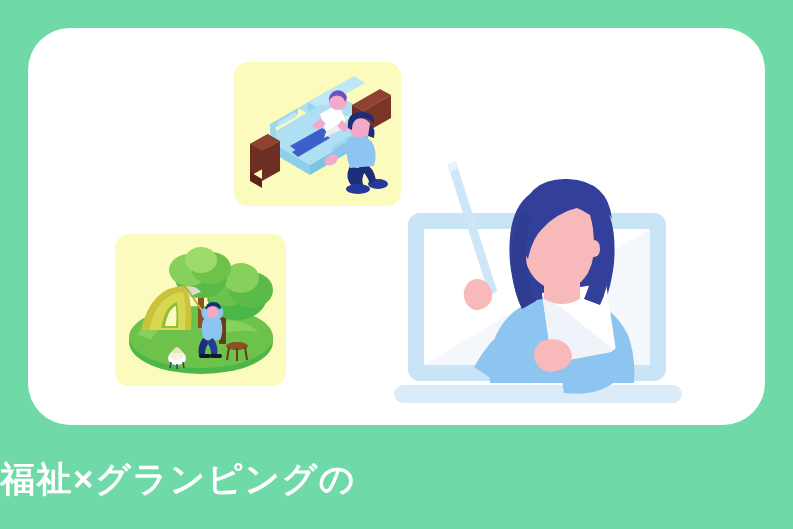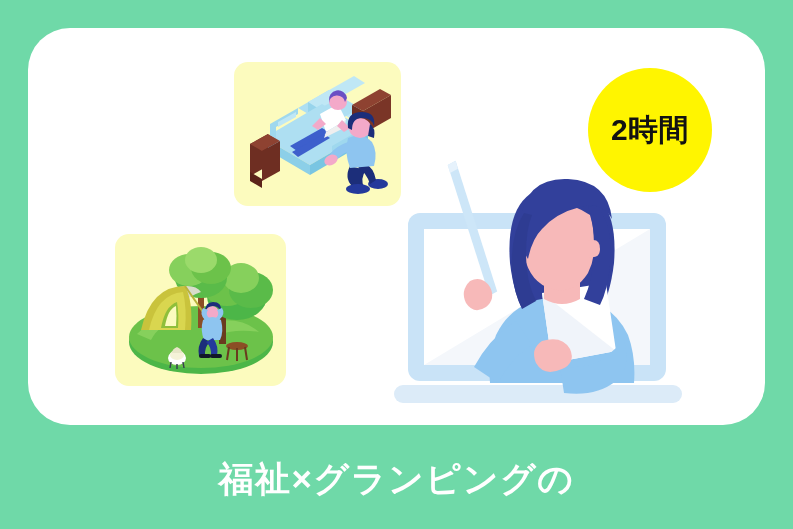--- a/index.html
+++ b/index.html
@@ -91,21 +91,21 @@
   }
   
   #caption {
     position: absolute;
     left: 0;
     top: 428px;
     width: 793px;
     height: 101px;
     display: flex;
     flex-direction: column;
-    align-items: center;
+    align-items: flex-start;
     justify-content: center;
     gap: 8px;
   }
   .caption-line {
     color: #FFFFFF;
     font-weight: bold;
     font-size: 35px;
     line-height: 44px;
     letter-spacing: 1.5px;
     white-space: nowrap;
@@ -220,23 +220,20 @@
       <path d="M130,113 L132,126" stroke="#6A3B1E" stroke-width="2"></path>
       <path d="M122,114 L122,127" stroke="#6A3B1E" stroke-width="2"></path>
 
       <ellipse cx="62" cy="124" rx="9" ry="7" fill="#FFFFFF"></ellipse>
       <ellipse cx="62" cy="121" rx="7" ry="5" fill="#F5F2D8"></ellipse>
       <path d="M56,128 L55,134 M68,128 L69,134 M62,130 L62,135" stroke="#374151" stroke-width="1.5"></path>
       <path d="M62,113 q-5,2 -5,6 l10,0 q0,-4 -5,-6 Z" fill="#E8E6C8"></path>
     </svg>
   </div>
 
-  <div id="badge-hours">
-    <span id="badge-hours-label">2時間</span>
-  </div>
 
   <div id="presenter-scene">
     <svg viewBox="0 0 306 270">
 
       <rect x="16" y="68" width="258" height="168" rx="12" fill="#C9E3F7"></rect>
 
       <rect x="32" y="84" width="226" height="136" fill="#FFFFFF"></rect>
       <polygon points="258,84 258,220 32,220" fill="#F4F7FB"></polygon>
 
       <rect x="2" y="240" width="288" height="18" rx="9" fill="#DCEBF8"></rect>

